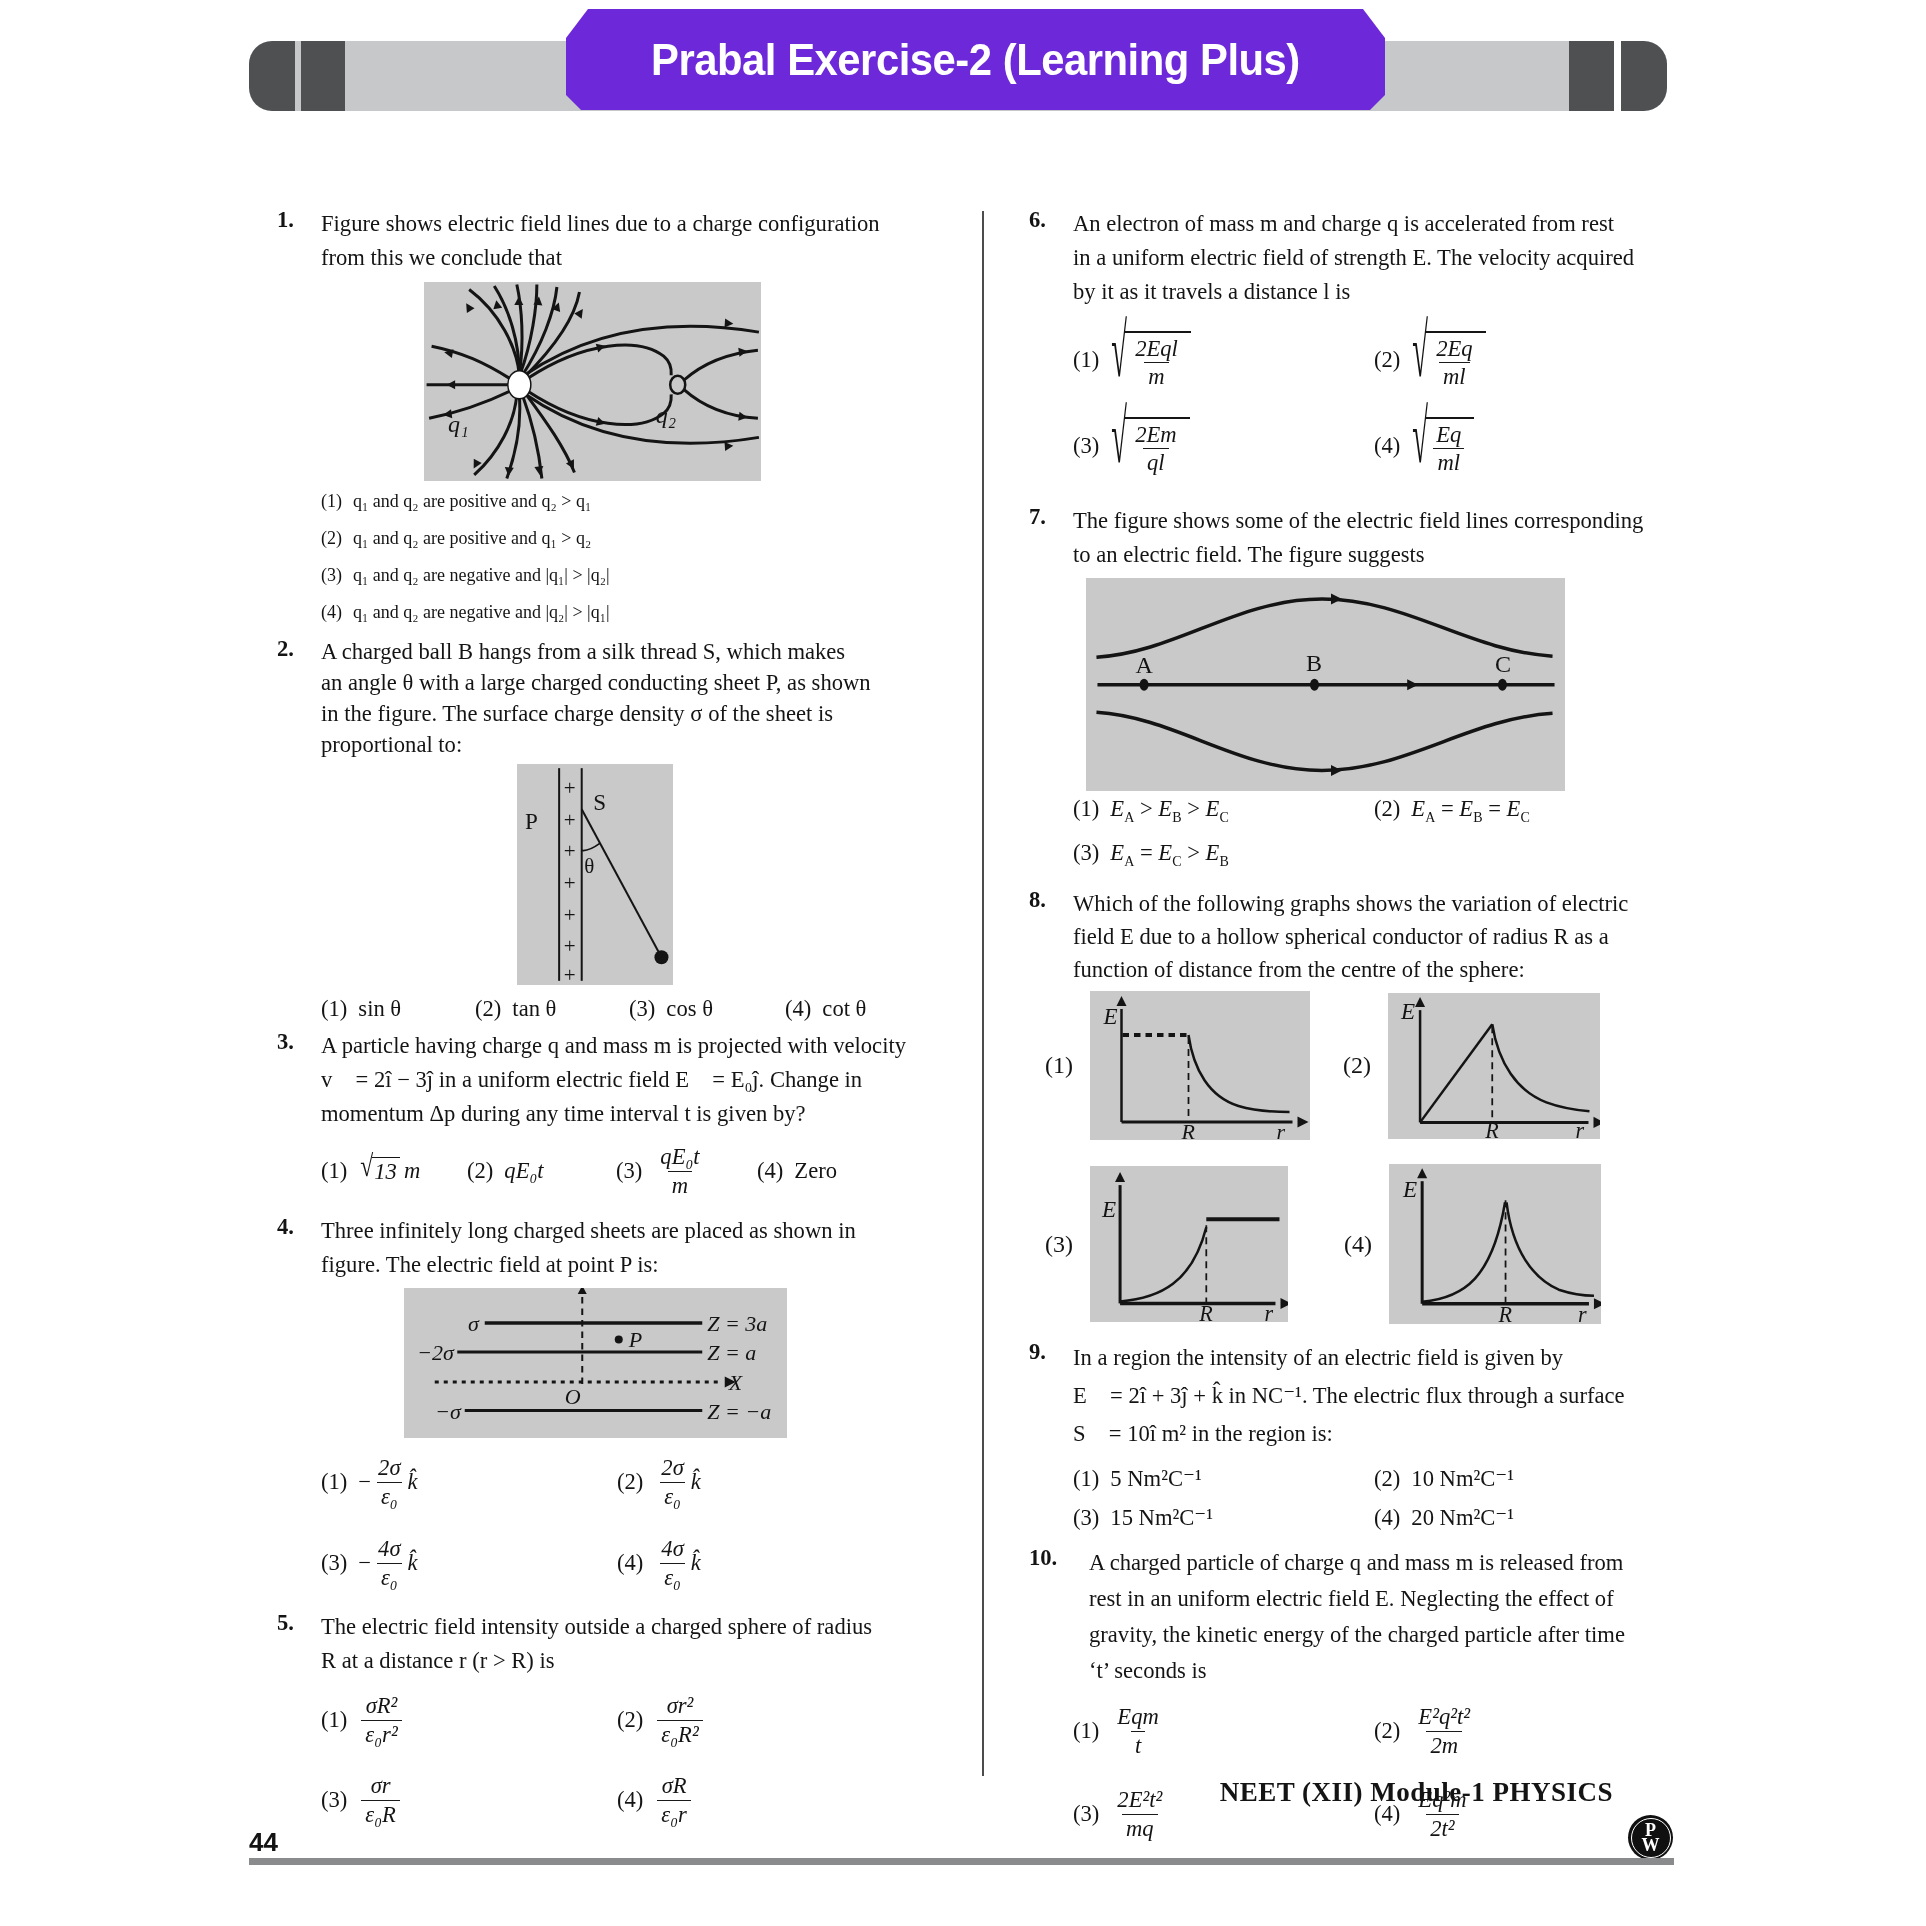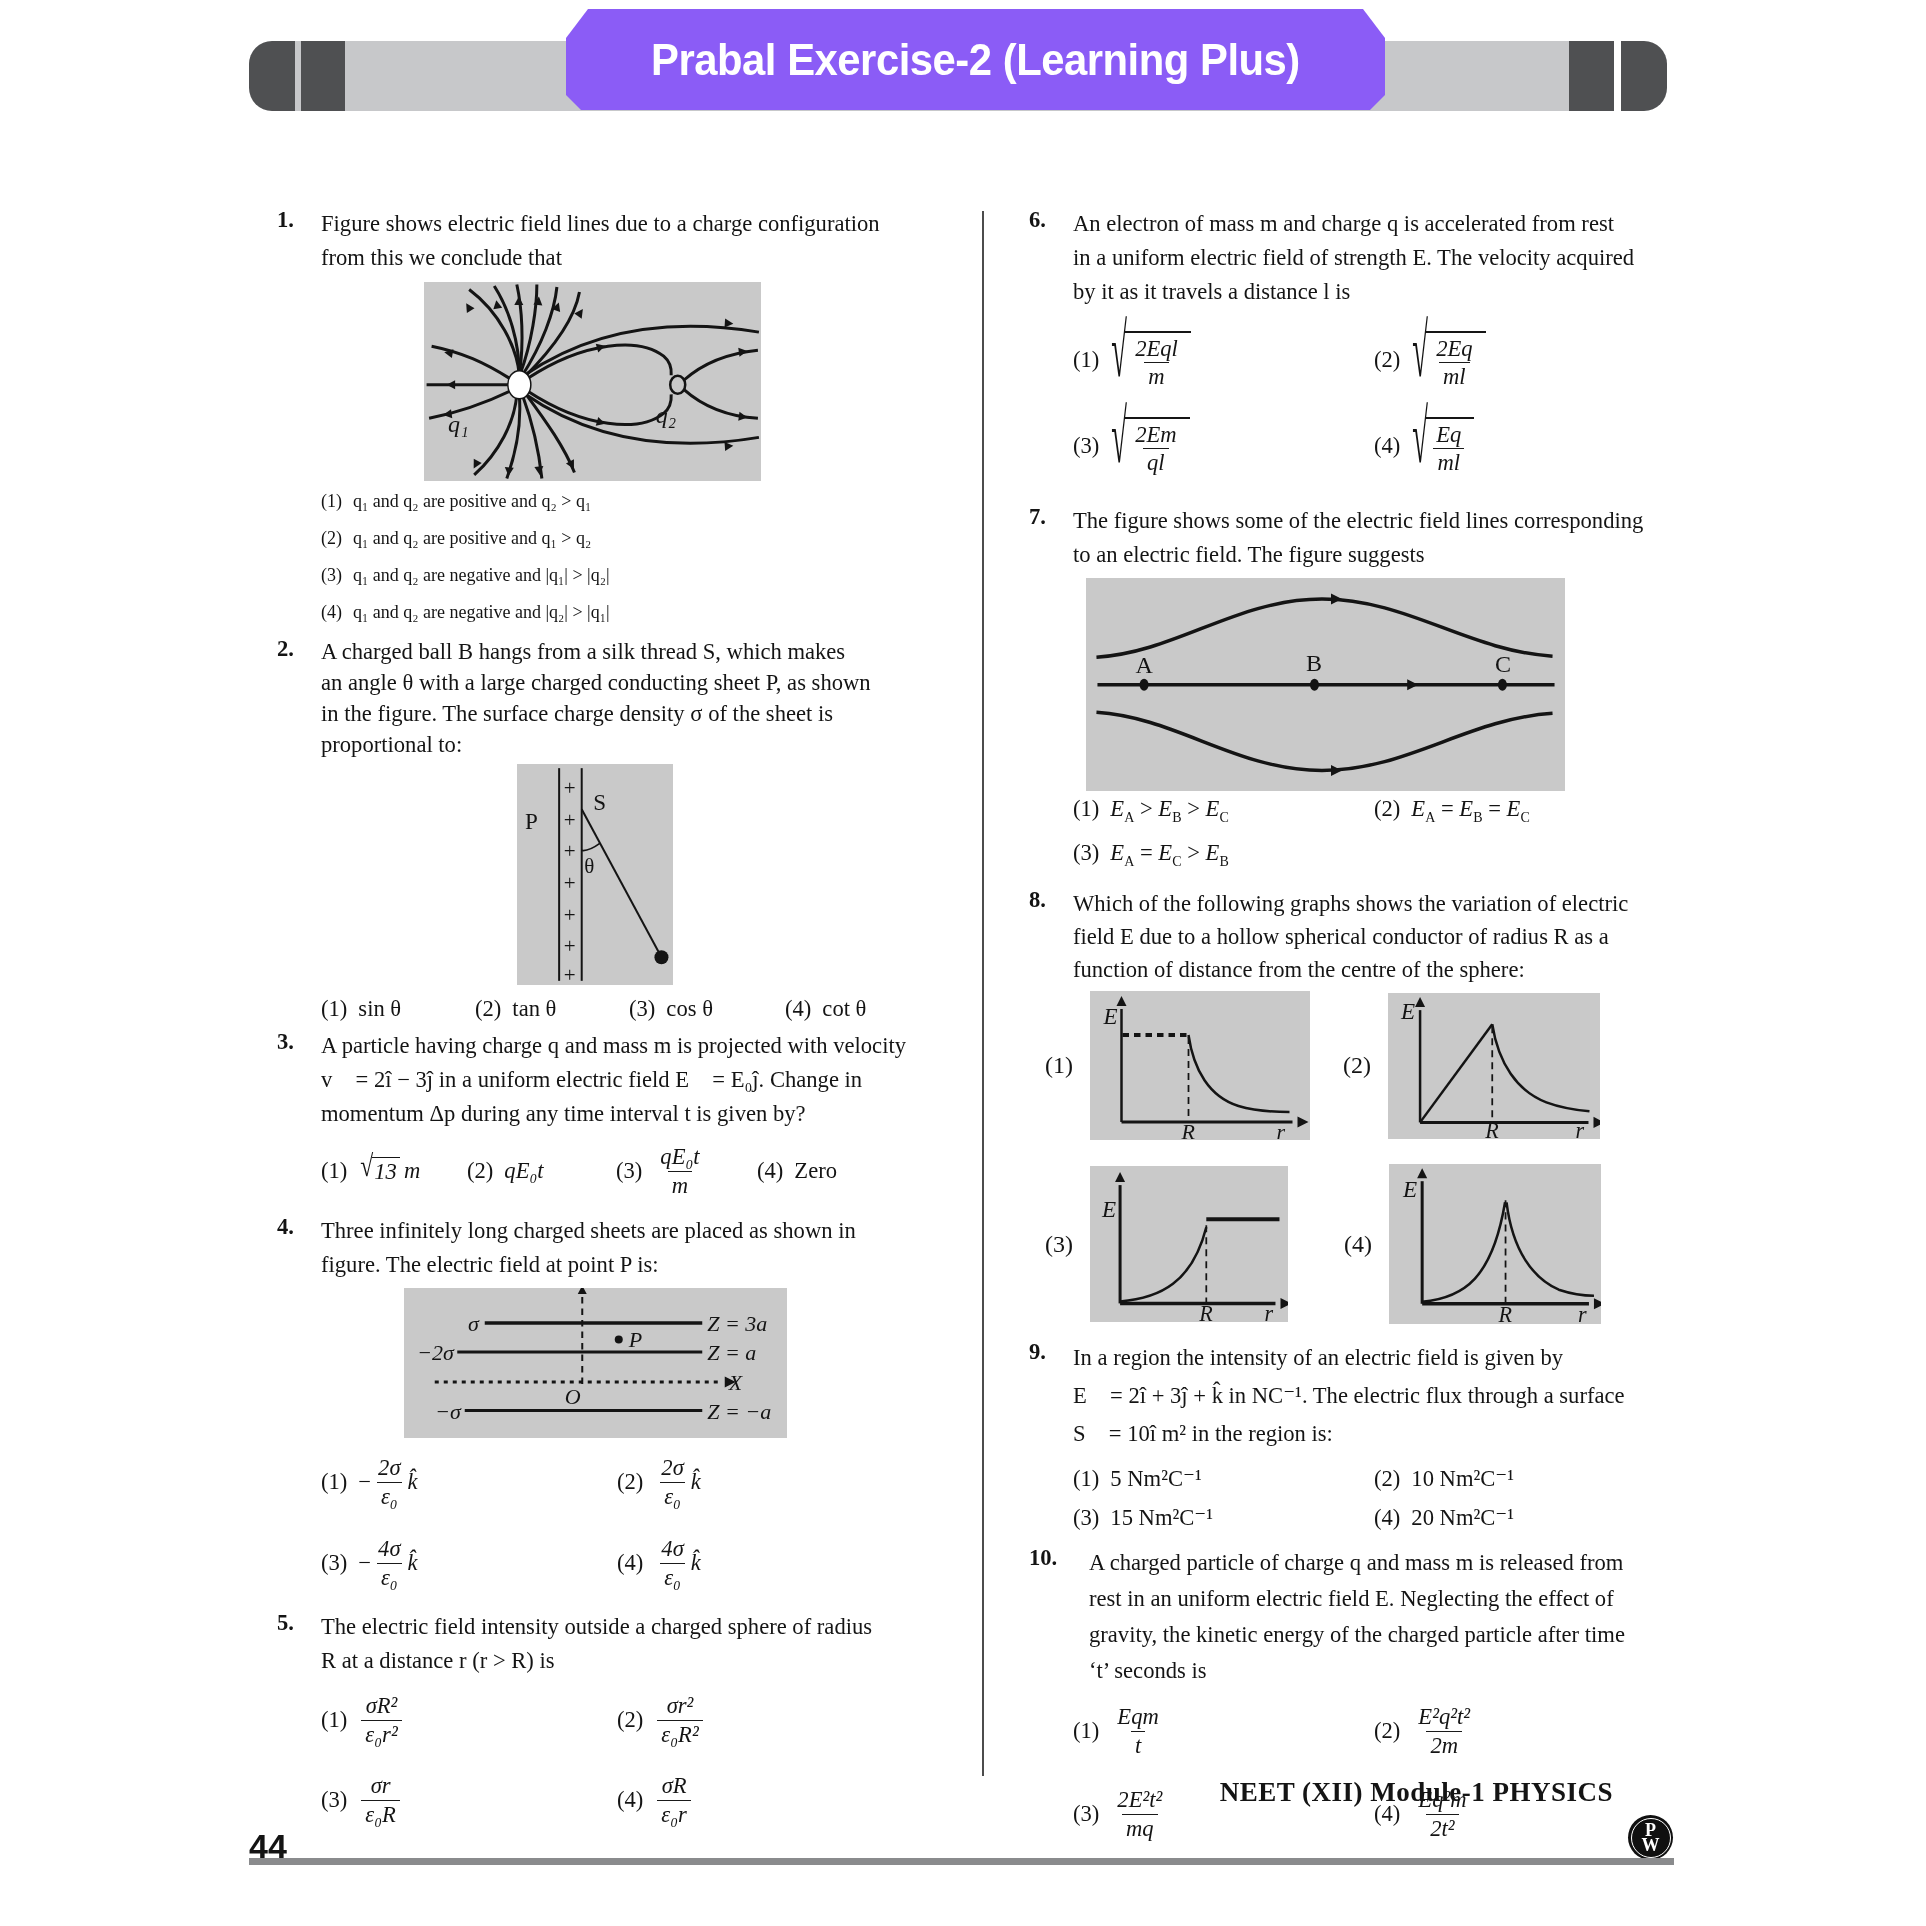--- a/index.html
+++ b/index.html
@@ -5,21 +5,21 @@
   html,body{margin:0;padding:0;background:#fff;}
   .page{position:relative;width:1926px;height:1926px;background:#ffffff;overflow:hidden;
         font-family:"Liberation Serif","DejaVu Serif",serif;color:#141414;}
   
   .ribbon{position:absolute;left:281px;top:41px;width:1292px;height:70px;background:#c7c8ca;}
   .cap{position:absolute;top:41px;height:70px;background:#4f5052;}
   .cap-l1{left:249px;width:46px;border-radius:23px 0 0 23px;}
   .cap-l2{left:301px;width:44px;}
   .cap-r1{left:1569px;width:45px;}
   .cap-r2{left:1621px;width:46px;border-radius:0 23px 23px 0;}
-  .banner{position:absolute;left:566px;top:9px;width:819px;height:101px;background:#8b5cf6;
+  .banner{position:absolute;left:566px;top:9px;width:819px;height:101px;background:#6d28d9;
           display:flex;align-items:center;justify-content:center;
           clip-path:polygon(22px 0,calc(100% - 22px) 0,100% 29px,100% calc(100% - 15px),calc(100% - 15px) 100%,15px 100%,0 calc(100% - 15px),0 29px);}
   .banner-title{font-family:"Liberation Sans","DejaVu Sans",sans-serif;font-weight:bold;font-size:44px;
           color:#ffffff;transform:scaleX(.95);letter-spacing:-0.5px;white-space:nowrap;}
   
   .col{position:absolute;top:207px;}
   .col-left{left:277px;width:688px;}
   .col-right{left:1029px;width:717px;}
   .divider{position:absolute;left:982px;top:211px;width:2px;height:1565px;background:#4c4c4c;}
   .q{position:relative;padding-left:44px;}
@@ -51,21 +51,21 @@
   .sqrtf .rol{border-top:2px solid #151515;padding:3px 6px 0 4px;}
   .sqrts{display:inline-flex;align-items:flex-start;margin:0 4px 0 2px;}
   .sqrts .rsign{font-size:23.6px;transform:scaleY(1.3);transform-origin:bottom;display:inline-block;margin-right:-1.5px;}
   .sqrts .rol{border-top:1.5px solid #151515;padding:1.5px 3px 0 2.5px;font-style:italic;}
   .figbox{background:#c9c9c9;}
   
   .grow{display:flex;align-items:center;margin-left:-28px;}
   .glabel{width:45px;font-size:24px;}
   
   .pageno{position:absolute;left:249px;top:1827px;font-family:"Liberation Sans","DejaVu Sans",sans-serif;
-          font-weight:bold;font-size:34px;text-decoration:underline;}
+          font-weight:bold;font-size:26px;}
   .bookline{position:absolute;right:313px;top:1777px;font-weight:bold;font-size:27px;letter-spacing:0.5px;}
   .frule{position:absolute;left:249px;top:1858px;width:1425px;height:7px;background:#8a8b8d;}
   .pwlogo{position:absolute;left:1628px;top:1815px;width:45px;height:45px;background:#101010;border-radius:50%;
           display:flex;flex-direction:column;align-items:center;justify-content:center;box-sizing:border-box;}
   .pwlogo:after{content:"";position:absolute;inset:2.5px;border:1.5px solid #ffffff;border-radius:50%;}
   .pwlogo span{color:#fff;font-weight:bold;font-size:18px;line-height:15px;z-index:1;}
   svg text{font-family:"Liberation Serif","DejaVu Serif",serif;}
 </style>
 </head>
 <body>

